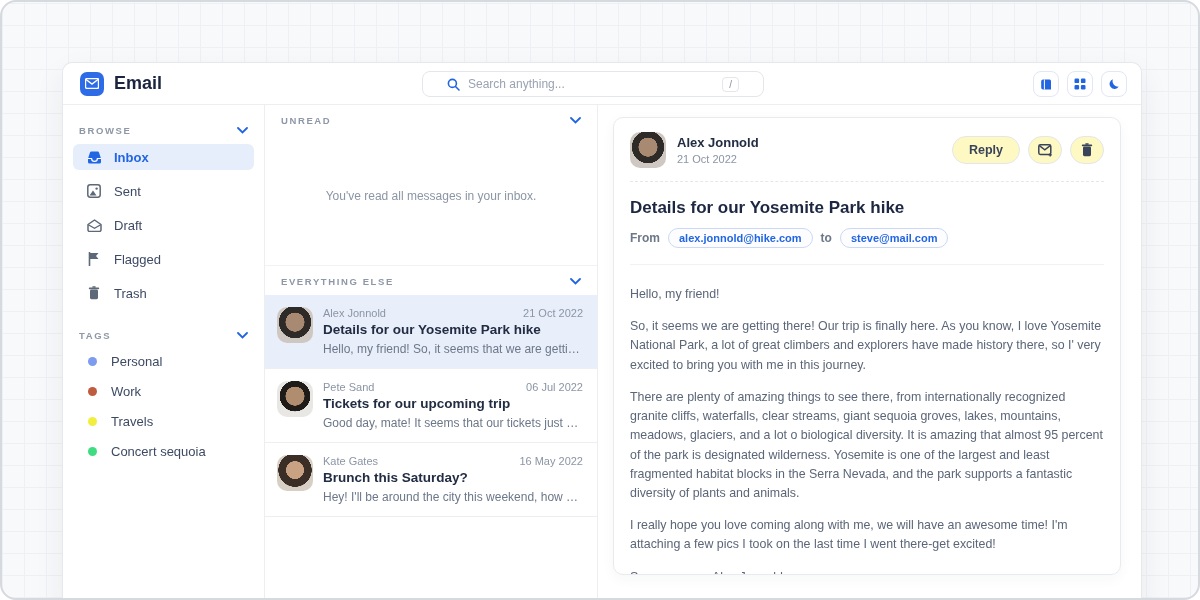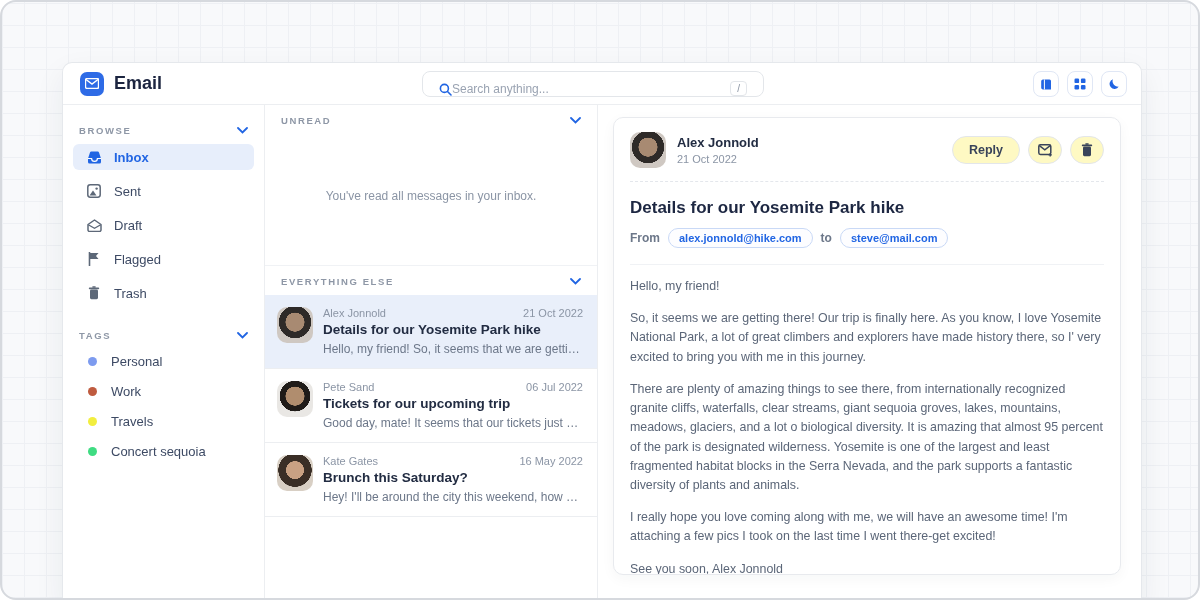--- a/index.html
+++ b/index.html
@@ -23,21 +23,21 @@
 
   
   .hdr { position:absolute; left:0; top:0; right:0; height:42px; border-bottom:1px solid #eceef1; display:flex; align-items:center; }
   .brand { display:flex; align-items:center; gap:10px; padding-left:17px; width:200px; }
   .logo { width:24px; height:24px; border-radius:7px; background:#2e6be6; display:flex; align-items:center; justify-content:center; }
   .brand-title { font-size:18px; font-weight:bold; color:#1c2540; }
 
   .searchwrap { position:absolute; left:359px; top:8px; width:342px; }
   .search {
     height:26px; width:100%; border:1px solid #e3e6ea; border-radius:8px; background:#fff;
-    display:flex; align-items:flex-end; padding:0 16px;
+    display:flex; align-items:center; gap:8px; padding:0 24px;
   }
   .search input { border:none; outline:none; flex:1; font-size:12px; color:#42506b; font-family:"Liberation Sans",sans-serif; background:transparent; }
   .search input::placeholder { color:#9aa3b2; }
   .kbd { font-size:10px; color:#8b94a3; border:1px solid #e3e6ea; border-radius:4px; padding:1px 6px; background:#fff; }
 
   .hdr-actions { position:absolute; right:14px; top:8px; display:flex; gap:8px; }
   .icon-btn { width:26px; height:26px; border:1px solid #e0e7f5; border-radius:8px; background:#fff; display:flex; align-items:center; justify-content:center; cursor:pointer; }
 
   
   .sidebar { position:absolute; left:0; top:42px; bottom:0; width:202px; border-right:1px solid #eceef1; padding-top:10px; }
@@ -78,21 +78,21 @@
   .d-name { font-size:13px; font-weight:bold; color:#222c42; }
   .d-date { font-size:11px; color:#8b95a5; margin-top:3px; }
   .d-actions { display:flex; gap:8px; align-items:center; }
   .pill-btn { height:28px; border:1px solid #e3e6ea; border-radius:999px; background:#fef9c3; display:flex; align-items:center; justify-content:center; cursor:pointer; color:#39445a; }
   .reply-btn { padding:0 16px; font-size:12.5px; font-weight:bold; font-family:"Liberation Sans",sans-serif; }
   .sq-btn { width:34px; }
   .d-sep { border-top:1px dashed #e4e7ec; margin:13px 0 0 0; }
   .d-subject { font-size:17px; font-weight:bold; color:#1d2742; margin-top:16px; }
   .d-fromrow { display:flex; align-items:center; gap:8px; margin-top:10px; font-size:12px; color:#6c7789;font-weight:bold; }
   .chip { font-size:11px; color:#2165e3; border:1px solid #c9d9f6; background:#fdfdff; border-radius:999px; padding:3px 10px; cursor:pointer; }
-  .d-body { margin-top:16px; border-top:1px solid #f0f2f5; padding-top:12px; }
+  .d-body { margin-top:16px; border-top:1px solid #f0f2f5; padding-top:20px; }
   .d-body p { font-size:12.4px; line-height:1.55; color:#5b6678; margin-bottom:13px; }
 
   svg { display:block; }
 </style>
 </head>
 <body>
 
 <div class="frame">
   <div class="app">
 

